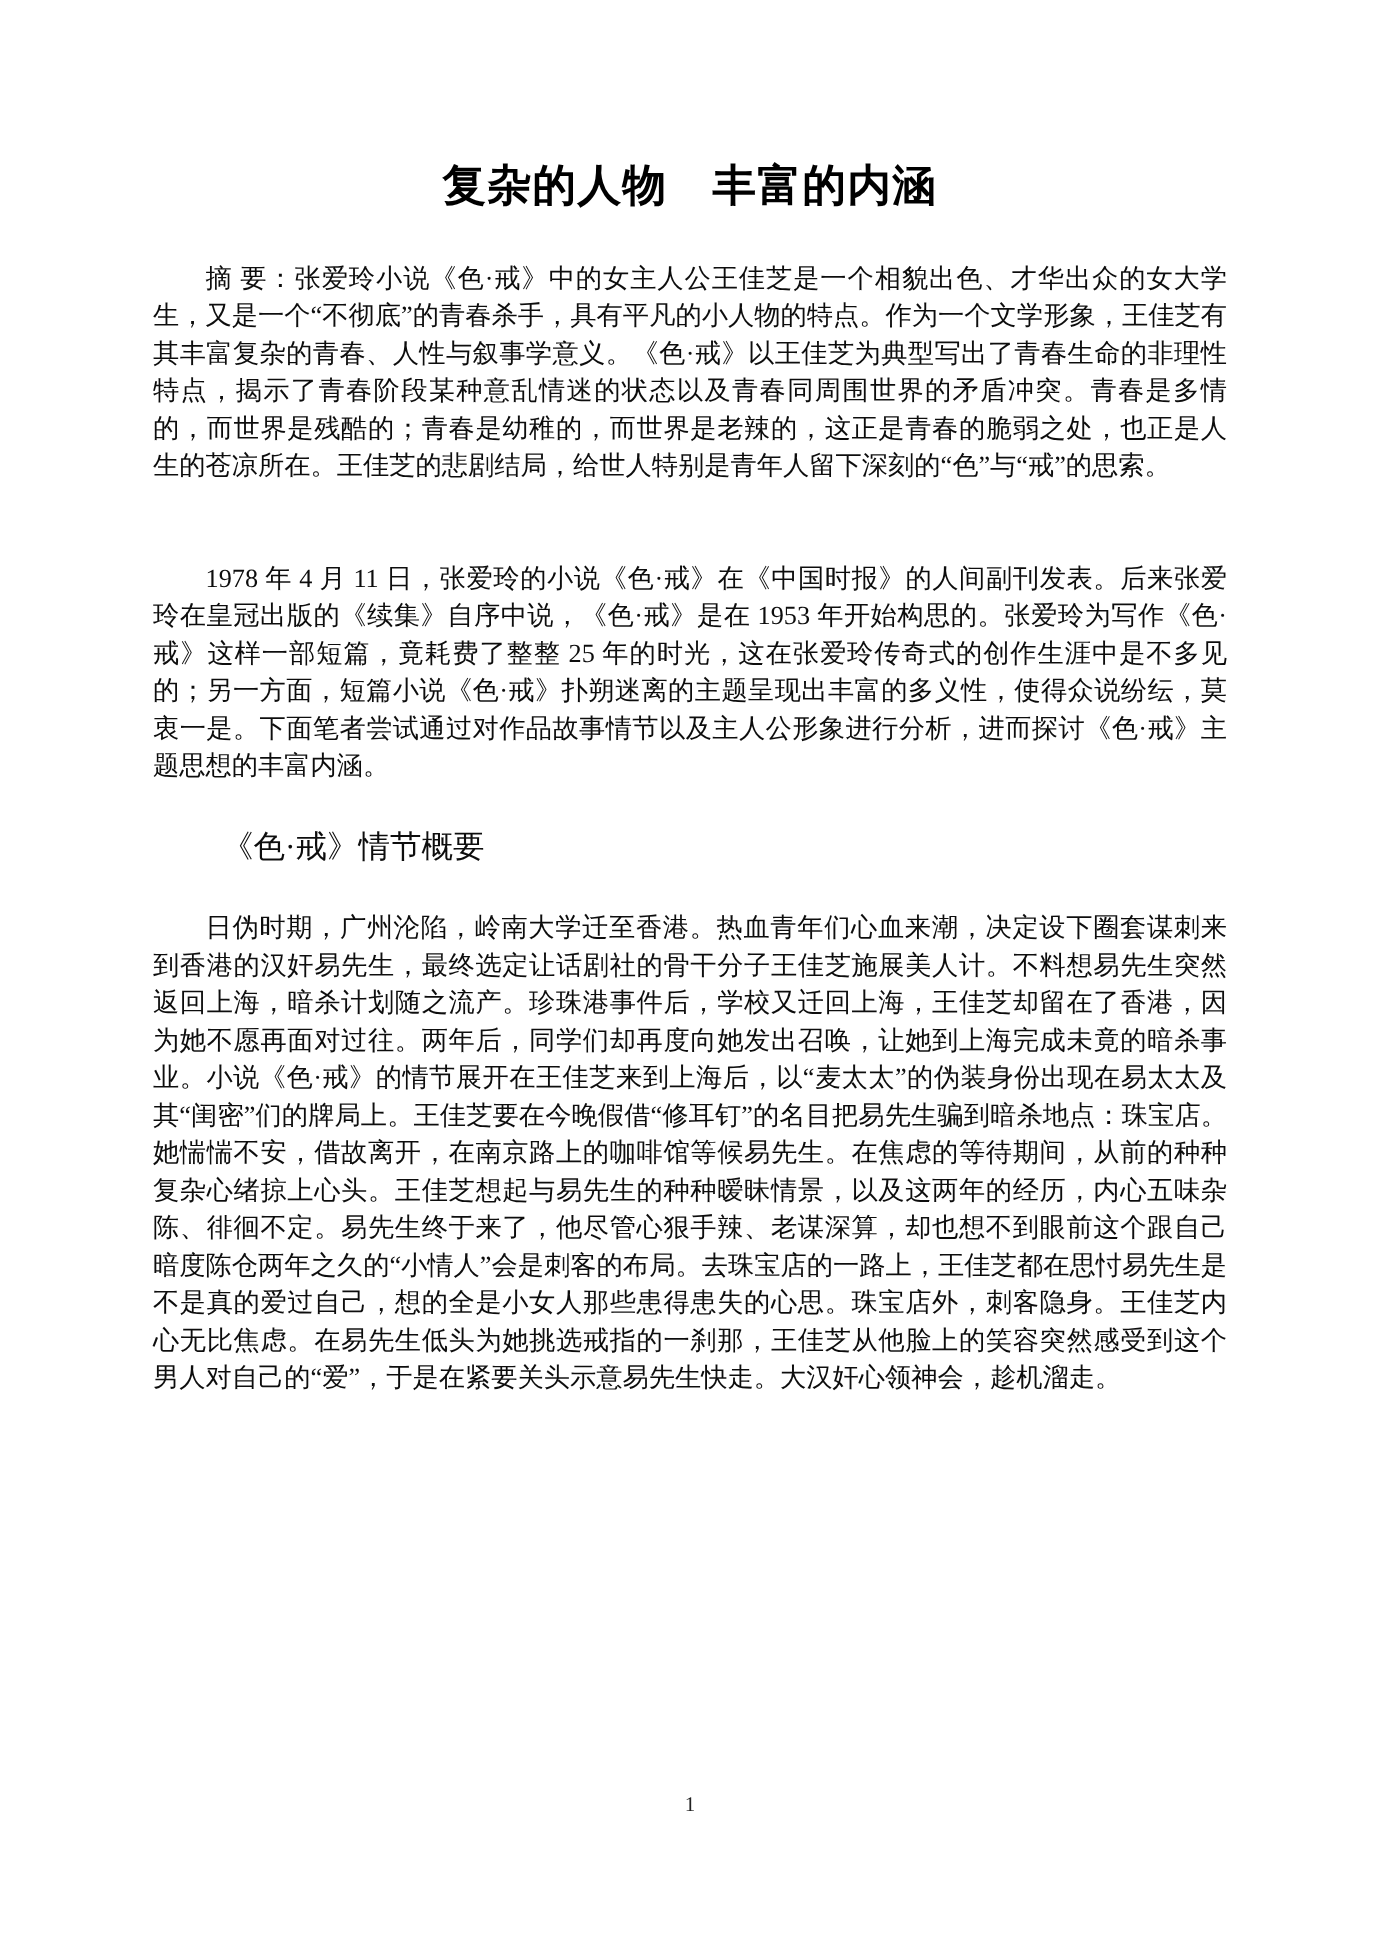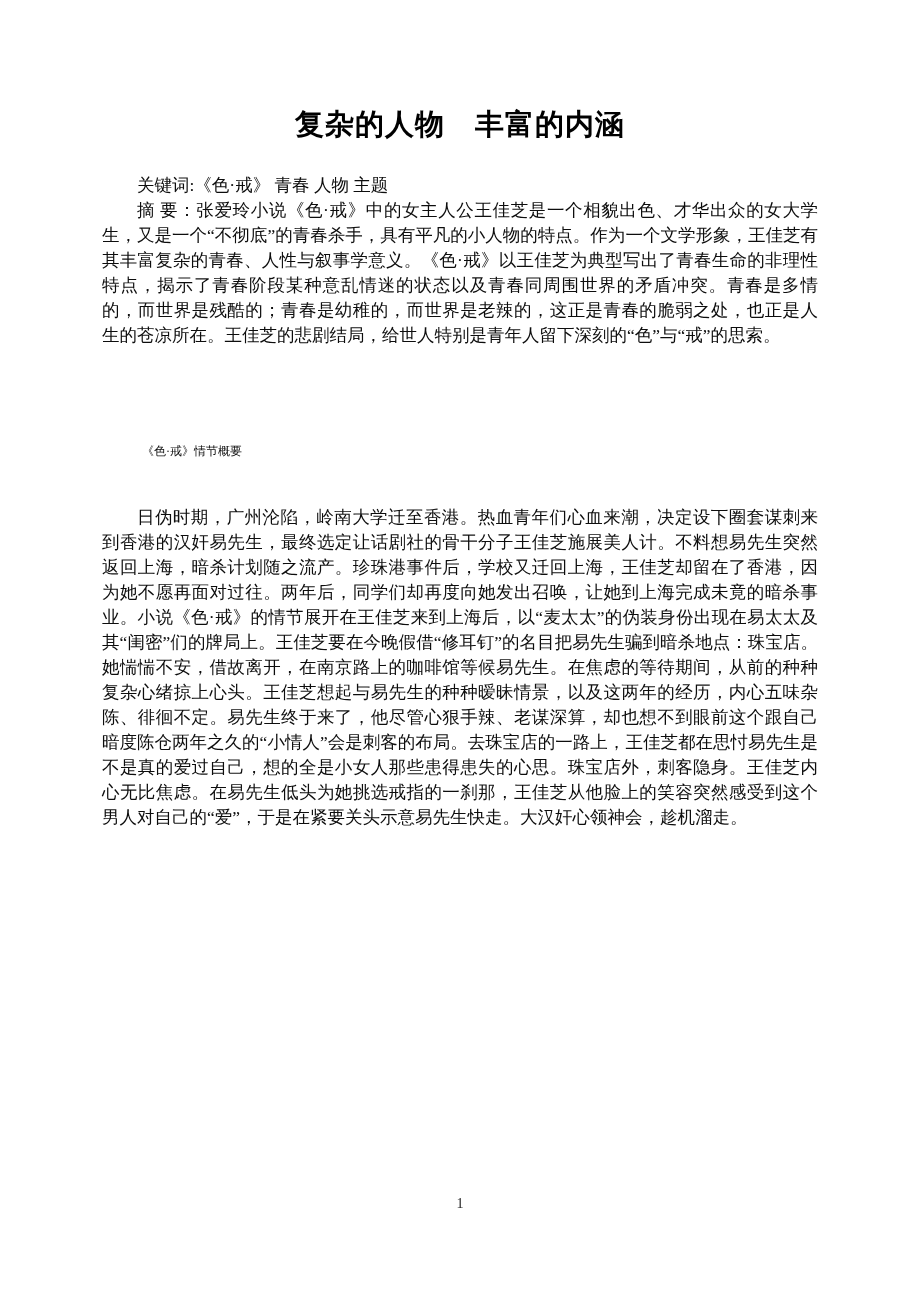--- a/index.html
+++ b/index.html
@@ -62,22 +62,22 @@
     text-align: justify;
     text-justify: inter-ideograph;
   }
   p.para + p.para {
     margin-top: 0;
   }
   .spacer-line {
     height: 25px;
   }
   .section-head {
-    margin: 16px;
-    font-size: 12px;
+    margin: 4px;
+    font-size: 21px;
     line-height: 25px;
     font-weight: 400;
     text-indent: 2em;
   }
   .page-number {
     position: absolute;
     left: 0;
     right: 0;
     top: 1196px;
     text-align: center;
@@ -90,28 +90,28 @@
 </head>
 <body>
 
 <div class="page">
 
   <div class="content">
 
     <h1 class="doc-title">复杂的人物　丰富的内涵</h1>
 
     <div class="meta-block">
-      <div class="meta-line">关键词:《色·戒》 青春 人物 主题</div>
       <div class="abstract">摘 要：张爱玲小说《色·戒》中的女主人公王佳芝是一个相貌出色、才华出众的女大学生，又是一个“不彻底”的青春杀手，具有平凡的小人物的特点。作为一个文学形象，王佳芝有其丰富复杂的青春、人性与叙事学意义。《色·戒》以王佳芝为典型写出了青春生命的非理性特点，揭示了青春阶段某种意乱情迷的状态以及青春同周围世界的矛盾冲突。青春是多情的，而世界是残酷的；青春是幼稚的，而世界是老辣的，这正是青春的脆弱之处，也正是人生的苍凉所在。王佳芝的悲剧结局，给世人特别是青年人留下深刻的“色”与“戒”的思索。</div>
     </div>
 
     <div class="body-block">
 
       <div class="spacer-line"></div>
 
+      <p class="para">1978 年 4 月 11 日，张爱玲的小说《色·戒》在《中国时报》的人间副刊发表。后来张爱玲在皇冠出版的《续集》自序中说，《色·戒》是在 1953 年开始构思的。张爱玲为写作《色·戒》这样一部短篇，竟耗费了整整 25 年的时光，这在张爱玲传奇式的创作生涯中是不多见的；另一方面，短篇小说《色·戒》扑朔迷离的主题呈现出丰富的多义性，使得众说纷纭，莫衷一是。下面笔者尝试通过对作品故事情节以及主人公形象进行分析，进而探讨《色·戒》主题思想的丰富内涵。</p>
 
       <div class="spacer-line"></div>
 
       <h2 class="section-head">《色·戒》情节概要</h2>
 
       <div class="spacer-line"></div>
 
       <p class="para">日伪时期，广州沦陷，岭南大学迁至香港。热血青年们心血来潮，决定设下圈套谋刺来到香港的汉奸易先生，最终选定让话剧社的骨干分子王佳芝施展美人计。不料想易先生突然返回上海，暗杀计划随之流产。珍珠港事件后，学校又迁回上海，王佳芝却留在了香港，因为她不愿再面对过往。两年后，同学们却再度向她发出召唤，让她到上海完成未竟的暗杀事业。小说《色·戒》的情节展开在王佳芝来到上海后，以“麦太太”的伪装身份出现在易太太及其“闺密”们的牌局上。王佳芝要在今晚假借“修耳钉”的名目把易先生骗到暗杀地点：珠宝店。她惴惴不安，借故离开，在南京路上的咖啡馆等候易先生。在焦虑的等待期间，从前的种种复杂心绪掠上心头。王佳芝想起与易先生的种种暧昧情景，以及这两年的经历，内心五味杂陈、徘徊不定。易先生终于来了，他尽管心狠手辣、老谋深算，却也想不到眼前这个跟自己暗度陈仓两年之久的“小情人”会是刺客的布局。去珠宝店的一路上，王佳芝都在思忖易先生是不是真的爱过自己，想的全是小女人那些患得患失的心思。珠宝店外，刺客隐身。王佳芝内心无比焦虑。在易先生低头为她挑选戒指的一刹那，王佳芝从他脸上的笑容突然感受到这个男人对自己的“爱”，于是在紧要关头示意易先生快走。大汉奸心领神会，趁机溜走。</p>
 
 

